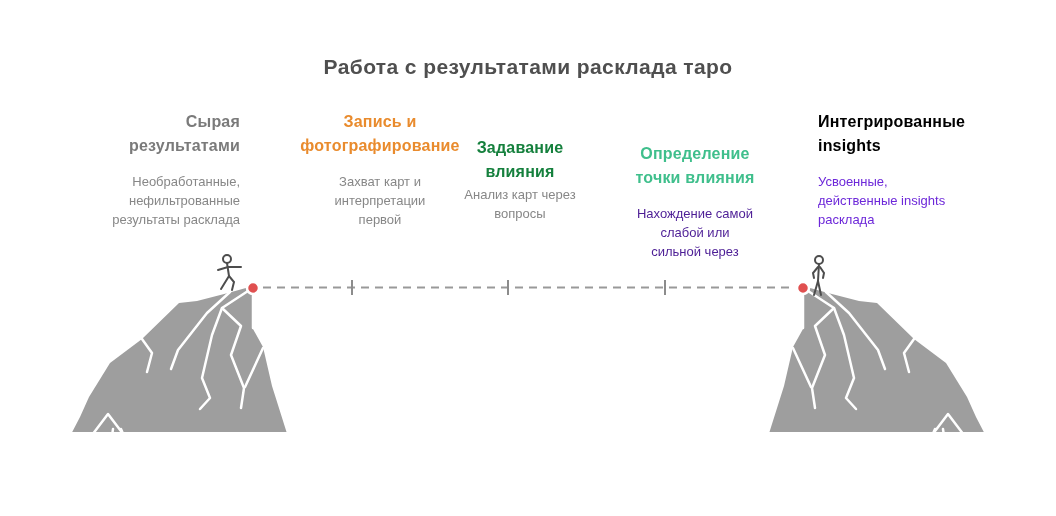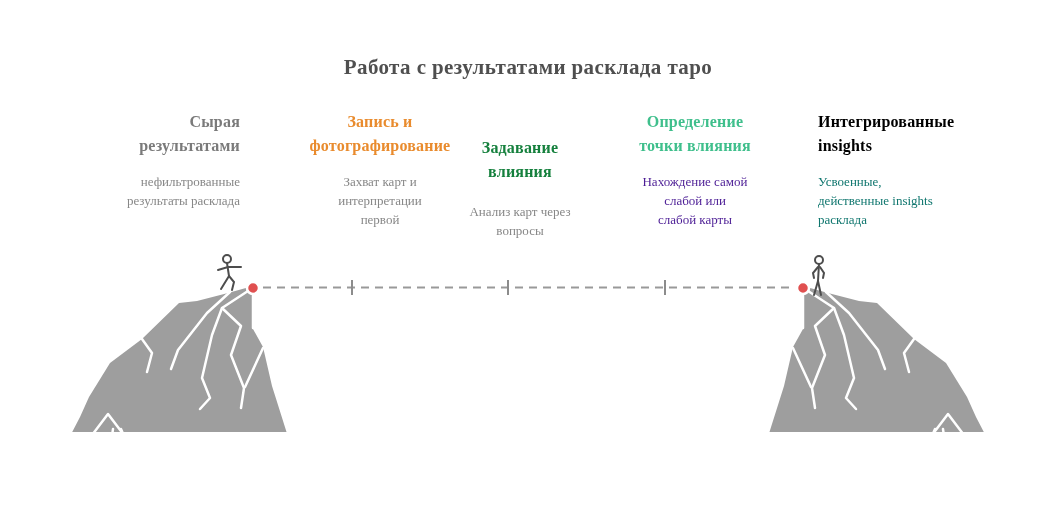--- a/index.html
+++ b/index.html
@@ -1,32 +1,32 @@
 <!DOCTYPE html>
 <html><head>
 <meta charset="utf-8">
 <style>
   html,body{margin:0;padding:0;background:#ffffff;}
   .canvas{
     position:relative;width:1056px;height:432px;background:#ffffff;
-    font-family:Liberation Serif, serif;overflow:hidden;border-radius:24px;
+    font-family:Liberation Sans, sans-serif;overflow:hidden;border-radius:24px;
   }
   .scene{position:absolute;left:0;top:0;width:1056px;height:516px;}
   .title{
     position:absolute;top:55px;left:0;width:100%;margin:0;text-align:center;
     font-size:21px;font-weight:bold;letter-spacing:.4px;
   }
   .col{position:absolute;top:110px;}
   .hdr{font-size:16px;font-weight:bold;line-height:24px;letter-spacing:.2px;}
   .bod{font-size:13px;line-height:19px;margin-top:14px;}
   .col1{right:816px;width:200px;text-align:right;}
   .col2{left:294px;width:172px;text-align:center;}
   .col3{left:450px;width:140px;text-align:center;top:136px;}
-  .col3 .bod{margin-top:18px;}
-  .col4{left:620px;width:150px;text-align:center;}
+  .col3 .bod{margin-top:1px;}
+  .col4{left:620px;width:150px;text-align:center;margin-top:32px;}
   .col5{left:818px;width:190px;text-align:left;}
 </style>
 </head>
 <body>
 
 <div class="canvas">
 
   <svg class="scene" viewBox="0 0 1056 516">
     <defs>
       <g id="cliff-shape">
@@ -79,20 +79,21 @@
   </svg>
 
   <h1 class="title" style="color: rgb(79, 79, 79);">Работа с результатами расклада таро</h1>
 
   <div class="col col1">
     <div class="hdr" style="color: rgb(122, 122, 122);">
       <div>Сырая</div>
       <div>результатами</div>
     </div>
     <div class="bod" style="color: rgb(135, 135, 135);">
+      <div>Необработанные,</div>
       <div>нефильтрованные</div>
       <div>результаты расклада</div>
     </div>
   </div>
 
   <div class="col col2">
     <div class="hdr" style="color: rgb(233, 139, 45);">
       <div>Запись и</div>
       <div>фотографирование</div>
     </div>
@@ -115,29 +116,29 @@
   </div>
 
   <div class="col col4">
     <div class="hdr" style="color: rgb(63, 191, 140);">
       <div>Определение</div>
       <div>точки влияния</div>
     </div>
     <div class="bod" style="color: #4c1d95;">
       <div>Нахождение самой</div>
       <div>слабой или</div>
-      <div>слабой карты</div>
+      <div>сильной через</div>
     </div>
   </div>
 
   <div class="col col5">
     <div class="hdr" style="color: #000000;">
       <div>Интегрированные</div>
       <div>insights</div>
     </div>
-    <div class="bod" style="color: #0f766e;">
+    <div class="bod" style="color: #6d28d9;">
       <div>Усвоенные,</div>
       <div>действенные insights</div>
       <div>расклада</div>
     </div>
   </div>
 
 </div>
 
 </body></html>

